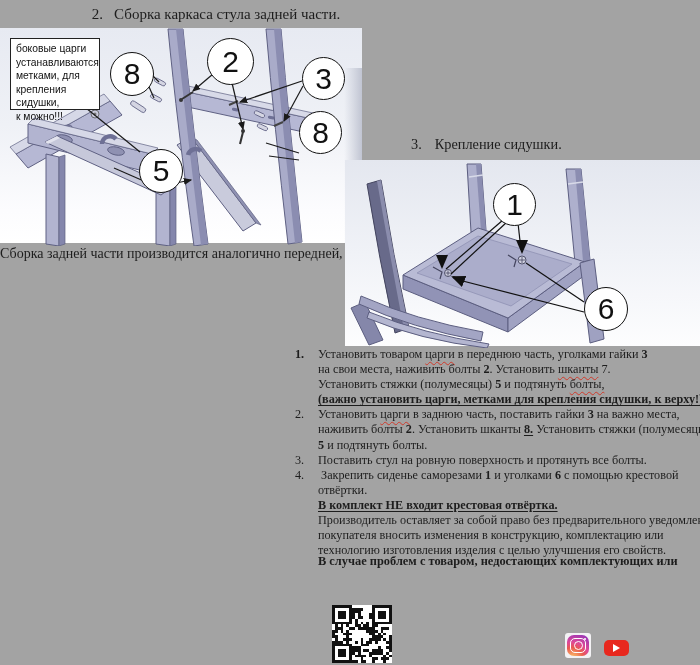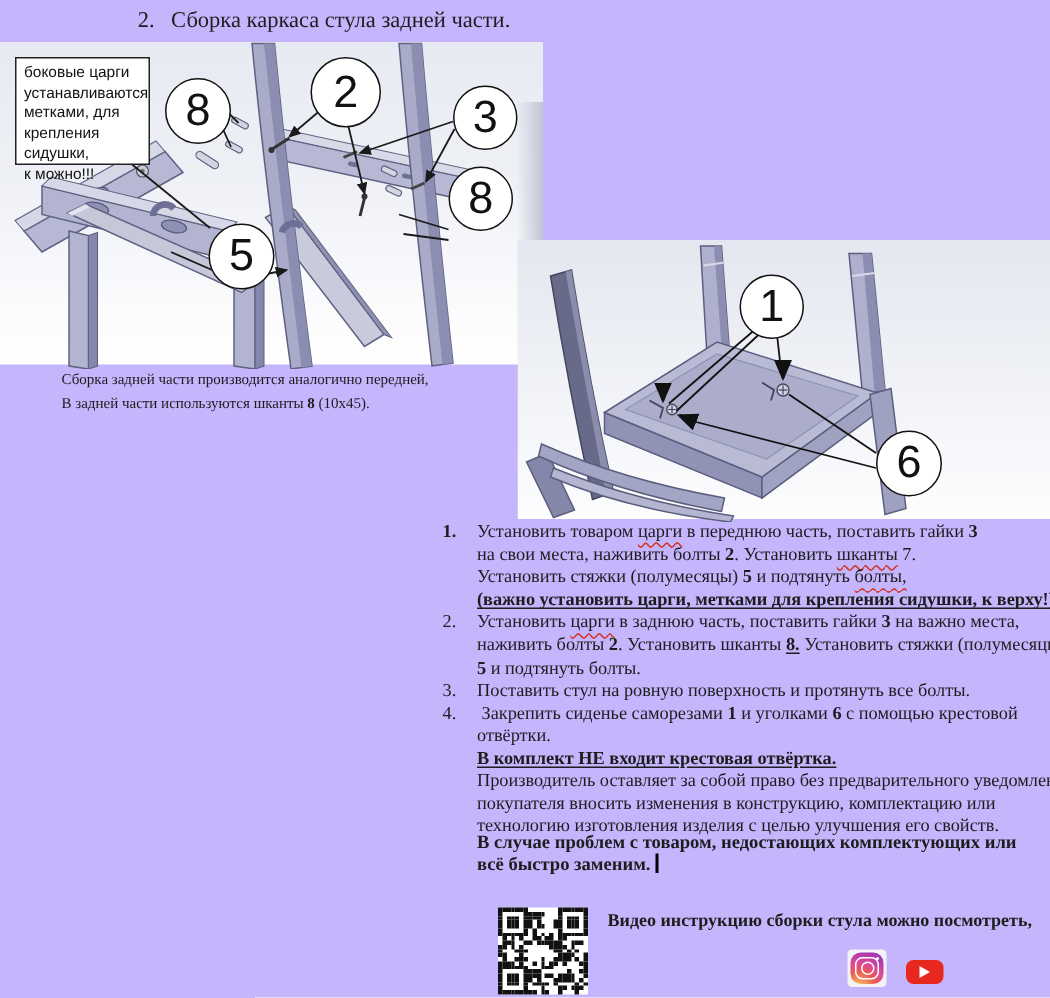--- a/index.html
+++ b/index.html
@@ -1,16 +1,16 @@
 <!DOCTYPE html>
 <html><head>
 <meta charset="utf-8">
 <style>
   html,body{margin:0;padding:0;background:#fff;}
-  #page{position:relative;width:700px;height:665px;background:#c4b5fd;overflow:hidden;
+  #page{position:relative;width:700px;height:665px;background:#a3a3a3;overflow:hidden;
         font-family:"Liberation Serif",serif;color:#1d1d1d;}
   
   .heading2{position:absolute;top:6px;left:0;width:432px;text-align:center;font-size:15px;}
   .heading2 .num{margin-right:11px;}
   .heading3{position:absolute;left:411px;top:136px;font-size:14.3px;}
   .heading3 .num{margin-right:13px;}
   
   .fig{position:absolute;display:block;}
   #fig-left{left:0;top:28px;}
   #fig-right{left:345px;top:160px;}
@@ -23,22 +23,22 @@
            display:flex;align-items:center;justify-content:center;
            font-family:"Liberation Sans",sans-serif;font-size:30px;color:#111;}
   #c8a{left:110px;top:52px;width:42px;height:42px;}
   #c2 {left:207px;top:38px;width:45px;height:45px;}
   #c3 {left:302px;top:57px;width:41px;height:41px;}
   #c8b{left:299px;top:111px;width:41px;height:41px;}
   #c5 {left:139px;top:149px;width:42px;height:42px;}
   #c1 {left:493px;top:183px;width:41px;height:41px;}
   #c6 {left:584px;top:287px;width:42px;height:42px;}
   
-  .left-caption{position:absolute;left:0;top:246px;width:302px;
-                font-size:10px;line-height:16.1px;margin-left:41px;}
+  .left-caption{position:absolute;left:0;top:246px;width:302px;text-align:center;
+                font-size:14px;line-height:16.1px;}
   .left-caption .cline{white-space:pre;}
   
   .instructions{position:absolute;left:293px;top:347px;width:407px;font-size:12.2px;line-height:15.1px;}
   .item{display:flex;}
   .inum{width:25px;flex:none;padding-left:2px;box-sizing:border-box;}
   .ilines{flex:1;}
   .line{white-space:pre;}
   .b{font-weight:700;}
   .u{text-decoration:underline;text-decoration-thickness:1.3px;text-underline-offset:2px;}
   .w{text-decoration:underline;text-decoration-style:wavy;text-decoration-color:#d03a2b;
@@ -191,23 +191,25 @@
     </div>
   <div class="callout" id="c8b">
       <span>8</span>
     </div>
   <div class="callout" id="c5">
       <span>5</span>
     </div>
 
   <div class="left-caption">
     <div class="cline">Сборка задней части производится аналогично передней,</div>
-    <div class="cline"><span>В задней части используются шканты </span><span class="b">8</span><span> (10x45).</span></div>
   </div>
 
+  <div class="heading3">
+    <span class="num">3.</span><span>Крепление сидушки.</span>
+  </div>
 
   <svg id="fig-right" class="fig" width="355" height="188" viewBox="0 0 355 188">
     <defs>
       <linearGradient id="bgR" x1="0" y1="0" x2="0" y2="1">
         <stop offset="0" stop-color="#e4e7ef"></stop>
           <stop offset="0.5" stop-color="#f0f2f7"></stop>
         <stop offset="1" stop-color="#fdfdfe"></stop>
       </linearGradient>
       <marker id="ah2" markerWidth="8" markerHeight="8" refX="6" refY="3" orient="auto">
         <path d="M0,0 L7,3 L0,6 Z" fill="#111"></path>
@@ -267,21 +269,21 @@
       <span>1</span>
     </div>
   <div class="callout" id="c6">
       <span>6</span>
     </div>
 
   <div class="instructions">
     <div class="item">
       <div class="inum b">1.</div>
       <div class="ilines">
-        <div class="line"><span>Установить товаром </span><span class="w">царги</span><span> в переднюю часть, поставить гайки </span><span class="b">3</span></div>
+        <div class="line"><span>Установить товаром </span><span class="w">царги</span><span> в переднюю часть, уголками гайки </span><span class="b">3</span></div>
         <div class="line"><span>на свои места, наживить болты </span><span class="b">2</span><span>. Установить </span><span class="w">шканты</span><span> 7.</span></div>
         <div class="line"><span>Установить стяжки (полумесяцы) </span><span class="b">5</span><span> и подтянуть </span><span class="w">болты,</span></div>
         <div class="line"><span class="b u">(важно установить царги, метками для крепления сидушки, к верху!)</span></div>
       </div>
     </div>
     <div class="item">
       <div class="inum">2.</div>
       <div class="ilines">
         <div class="line"><span>Установить </span><span class="w">царги</span><span> в заднюю часть, поставить гайки </span><span class="b">3</span><span> на важно места,</span></div>
         <div class="line"><span>наживить болты </span><span class="b">2</span><span>. Установить шканты </span><span class="b u">8.</span><span> Установить стяжки (полумесяцы)</span></div>
@@ -302,21 +304,20 @@
         <div class="line"><span class="b u">В комплект НЕ входит крестовая отвёртка.</span></div>
         <div class="line"><span>Производитель оставляет за собой право без предварительного уведомления</span></div>
         <div class="line"><span>покупателя вносить изменения в конструкцию, комплектацию или</span></div>
         <div class="line"><span>технологию изготовления изделия с целью улучшения его свойств.</span></div>
       </div>
     </div>
   </div>
 
   <div class="warranty">
     <div class="wline"><span>В случае проблем с товаром, недостающих комплектующих или</span></div>
-    <div class="wline"><span>всё быстро заменим.</span><i class="cursor"></i></div>
   </div>
 
   <div class="qr">
       <i class="on"></i>
       <i class="on"></i>
       <i class="on"></i>
       <i class="on"></i>
       <i class="on"></i>
       <i class="on"></i>
       <i class="on"></i>
@@ -749,21 +750,20 @@
       <i></i>
       <i class="on"></i>
       <i></i>
       <i></i>
       <i></i>
       <i class="on"></i>
       <i></i>
       <i></i>
     </div>
   <div class="qr-caption">
-    <div>Видео инструкцию сборки стула можно посмотреть,</div>
   </div>
 
   <div class="ig-tile">
     <div class="ig">
       <div class="frame"></div>
       <div class="lens"></div>
       <div class="dot"></div>
     </div>
   </div>
   <div class="yt">

